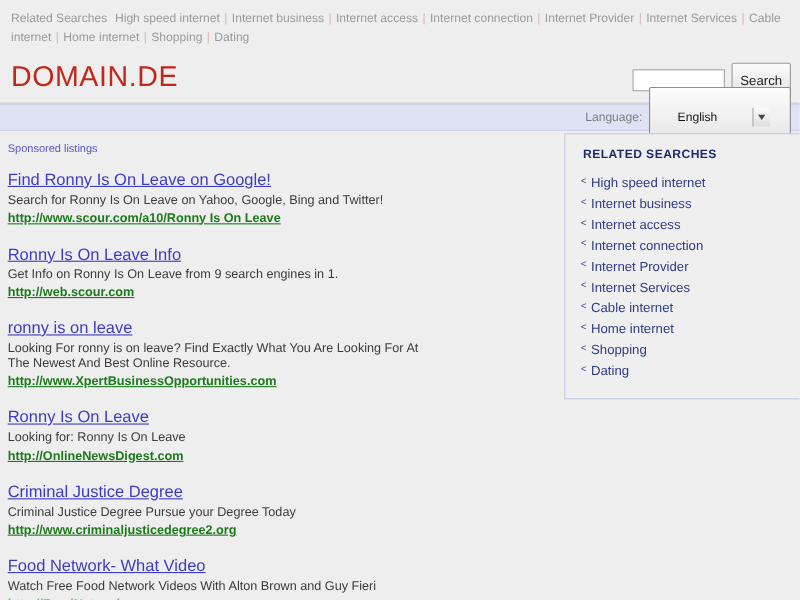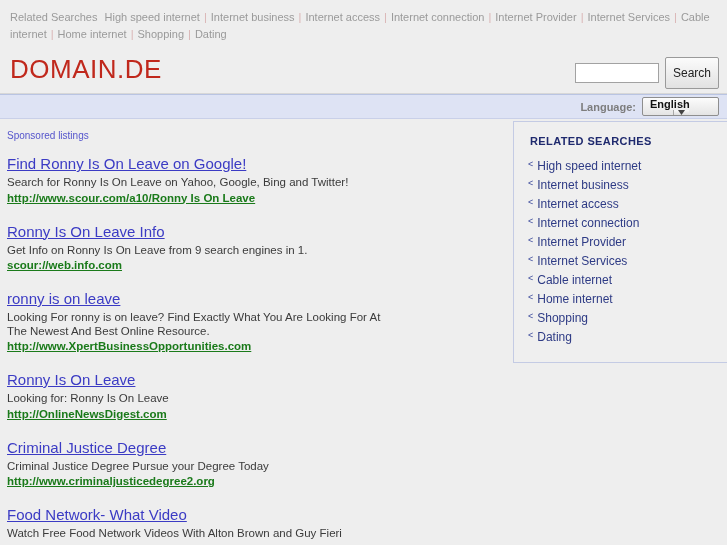--- a/index.html
+++ b/index.html
@@ -90,40 +90,38 @@
   #language-bar {
     height: 25px;
     background: #dee3f4;
     border-top: 1px solid #b9c4e2;
     border-bottom: 1px solid #c9d0e8;
     display: flex;
     align-items: center;
     justify-content: flex-end;
     padding-right: 8px;
     box-sizing: border-box;
-    font-weight: bold;
   }
   #language-label {
     color: #7d7d7d;
     font-size: 11px;
     margin-right: 6px;
   }
   #language-select {
     position: relative;
     display: inline-flex;
     align-items: center;
     height: 17px;
     border: 1px solid #8e8e8e;
     background: linear-gradient(#fcfcfc, #e4e4e4);
     border-radius: 2px;
     font-size: 11px;
     color: #111111;
     cursor: pointer;
-    padding: 0;
-    flex-direction: column;
+    padding: 18px;
   }
   #language-value {
     padding: 0 20px 0 7px;
     min-width: 48px;
     white-space: nowrap;
   }
   #language-arrow {
     width: 15px;
     height: 100%;
     border-left: 1px solid #a8a8a8;
@@ -255,21 +253,21 @@
     <div id="sponsored-label">Sponsored listings</div>
     <div id="ads-container">
         <div class="ad">
           <div><a class="ad-title" href="#">Find Ronny Is On Leave on Google!</a></div>
           <div class="ad-desc">Search for Ronny Is On Leave on Yahoo, Google, Bing and Twitter!</div>
           <div><a class="ad-url" href="#">http://www.scour.com/a10/Ronny Is On Leave</a></div>
         </div>
         <div class="ad">
           <div><a class="ad-title" href="#">Ronny Is On Leave Info</a></div>
           <div class="ad-desc">Get Info on Ronny Is On Leave from 9 search engines in 1.</div>
-          <div><a class="ad-url" href="#">scour://web.info.com</a></div>
+          <div><a class="ad-url" href="#">http://web.scour.com</a></div>
         </div>
         <div class="ad">
           <div><a class="ad-title" href="#">ronny is on leave</a></div>
           <div class="ad-desc">Looking For ronny is on leave? Find Exactly What You Are Looking For At The Newest And Best Online Resource.</div>
           <div><a class="ad-url" href="#">http://www.XpertBusinessOpportunities.com</a></div>
         </div>
         <div class="ad">
           <div><a class="ad-title" href="#">Ronny Is On Leave</a></div>
           <div class="ad-desc">Looking for: Ronny Is On Leave</div>
           <div><a class="ad-url" href="#">http://OnlineNewsDigest.com</a></div>

